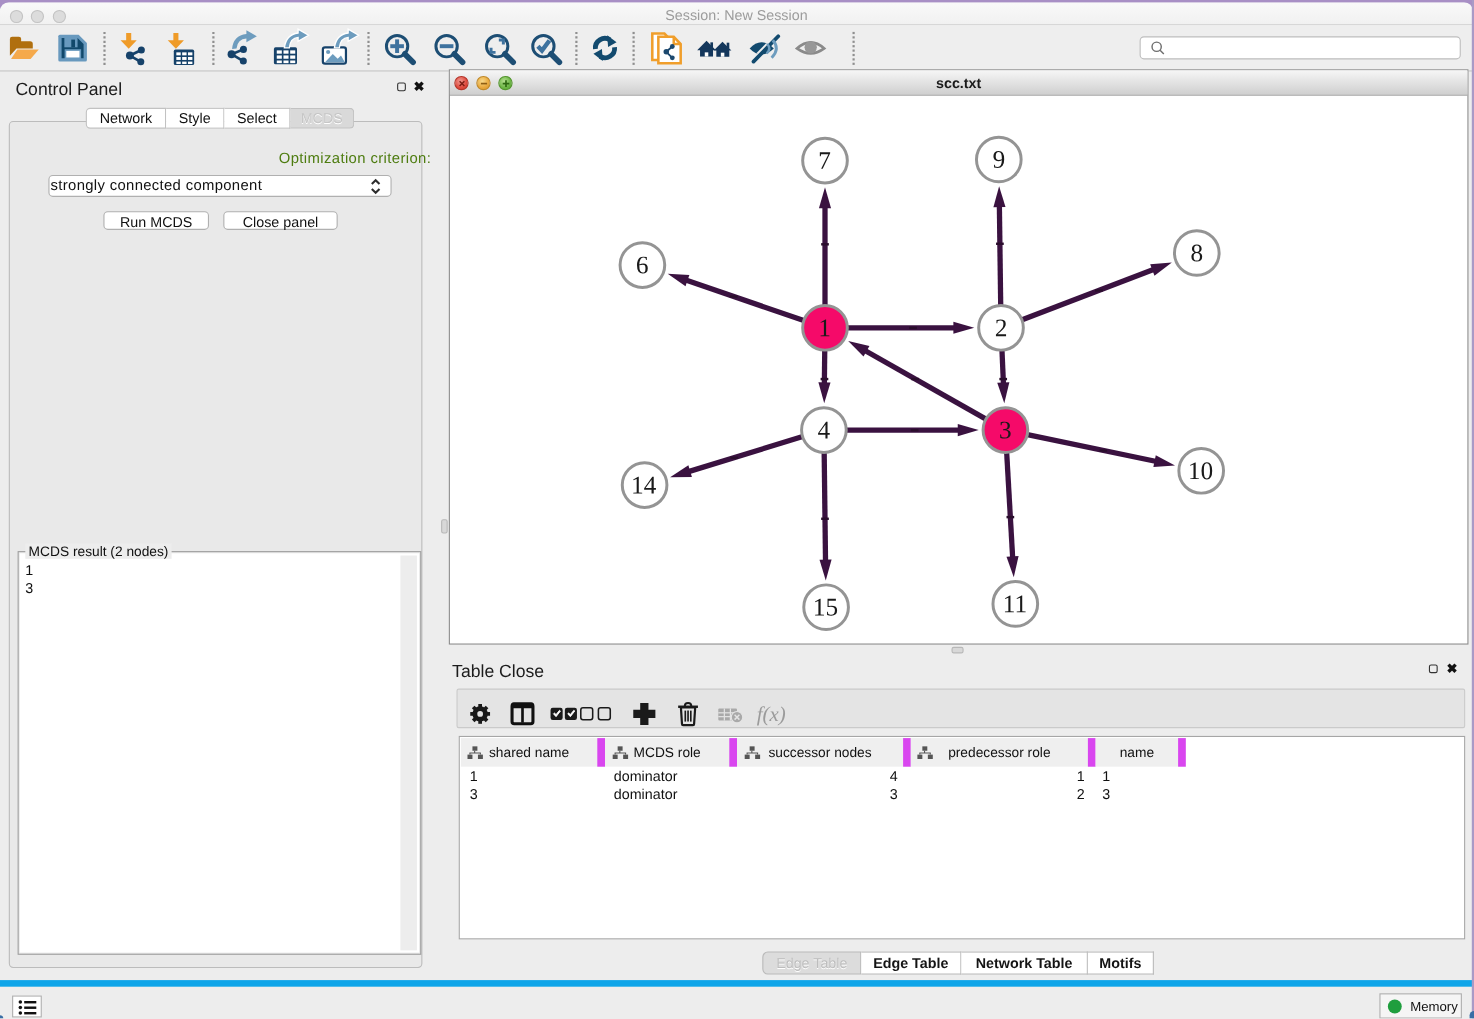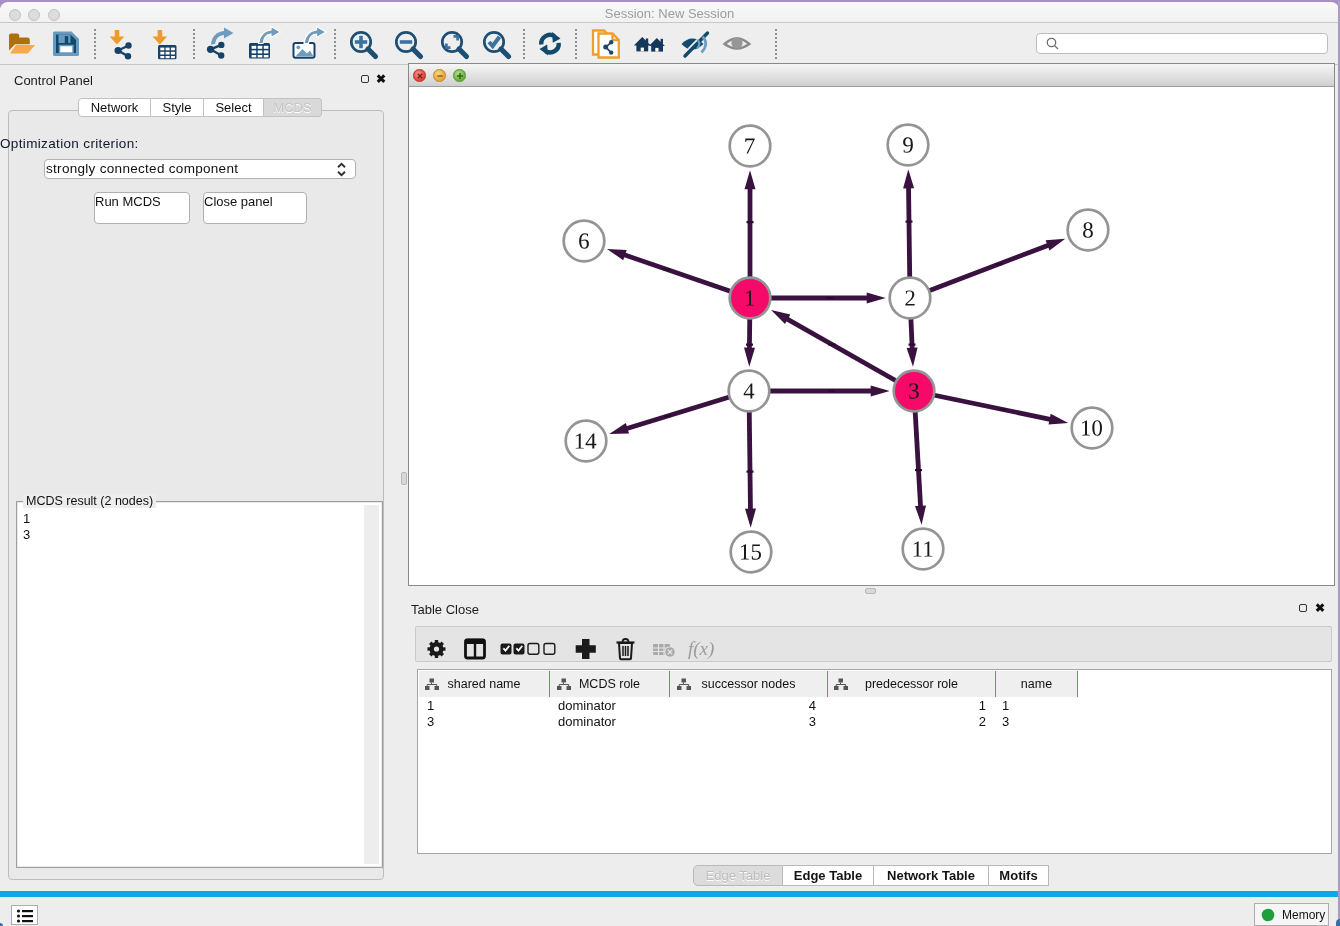--- a/index.html
+++ b/index.html
@@ -11,44 +11,44 @@
 
 #titlebar{left:0;top:2px;width:1339px;height:21px;background:linear-gradient(#f9f9f9,#f1f1f1);border-radius:8px 8px 0 0;border-bottom:1px solid #c8c8c8}
 .tl{position:absolute;top:7px;width:12px;height:12px;border-radius:50%;background:#dcdcdc;border:1px solid #c3c3c3}
 #wtitle{position:absolute;top:4px;left:0;width:100%;text-align:center;font-size:13px;color:#9c9c9c}
 
 #toolbar{left:0;top:23px;width:1339px;height:42px;background:#eeeeee;border-bottom:1px solid #c6c6c6}
 .tsep{position:absolute;top:6px;height:30px;width:0;border-left:2px dotted #8f8f8f}
 #searchbox{position:absolute;left:1036px;top:10px;width:292px;height:21px;background:#fff;border:1px solid #bdbdbd;border-radius:4px}
 
 #cpanel{left:0;top:66px;width:392px;height:825px}
-.phead{font-size:13px;color:#1c1c1c}
+.phead{font-size:16px;color:#1c1c1c}
 .floatbtn{position:absolute;width:8px;height:8px;border:1.5px solid #333;border-radius:2px}
 .closex{position:absolute;font-size:12px;font-weight:bold;color:#111}
 #tabcontent{position:absolute;left:8px;top:44px;width:376px;height:770px;background:#e9e9e9;border:1px solid #bcbcbc;border-radius:4px}
 .cptab{position:absolute;top:32px;height:19px;border:1px solid #c2c2c2;border-left:none;background:#fff;font-size:13px;text-align:center;line-height:18px;color:#111}
-#optlabel{position:absolute;left:0;top:70px;width:392px;text-align:left;font-size:13.5px;letter-spacing:0.35px;color:#0f172a}
+#optlabel{position:absolute;left:0;top:70px;width:392px;text-align:right;font-size:13.5px;letter-spacing:0.35px;color:#4d7c0f}
 #dropdown{position:absolute;left:44px;top:93px;width:312px;height:20px;background:#fff;border:1px solid #b0b0b0;border-radius:4px;font-size:13.5px;letter-spacing:0.3px;line-height:18px;padding-left:1px;color:#111}
-.btn{position:absolute;top:126px;height:32px;background:#fff;border:1px solid #b0b0b0;border-radius:4px;font-size:13px;text-align:left;line-height:18px;color:#111}
+.btn{position:absolute;top:126px;height:17px;background:#fff;border:1px solid #b0b0b0;border-radius:4px;font-size:13px;text-align:center;line-height:18px;color:#111}
 #fieldset{position:absolute;left:16px;top:435px;width:367px;height:367px;border:1px solid #9e9e9e}
 #fsinner{position:absolute;left:1px;top:1px;width:363px;height:363px;background:#fff}
 #fslegend{position:absolute;left:6px;top:-8px;background:#ededed;padding:0 3px;font-size:12.5px;color:#111}
 #fsscroll{position:absolute;right:2px;top:2px;width:15px;height:359px;background:#ededed}
 
 .handle{background:#d8d8d8;border:1px solid #b8b8b8}
 
 #netwin{left:408px;top:63px;width:927px;height:523px;border:1px solid #8a8a8a;background:#fff}
 #nettitle{position:absolute;left:0;top:0;width:100%;height:23px;background:linear-gradient(#f6f6f6,#cfcfcf);border-bottom:1px solid #9e9e9e}
 .mtl{position:absolute;top:5px;width:12.5px;height:12.5px;border-radius:50%}
 #netname{position:absolute;top:4px;left:0;width:100%;text-align:center;font-size:13px;font-weight:bold;color:#1a1a1a}
 
 #tpanel{left:404px;top:597px;width:936px;height:294px}
 #ttoolbar{position:absolute;left:11px;top:29px;width:917px;height:36px;background:#e4e4e4;border:1px solid #cacaca;border-radius:2px}
 #ttable{position:absolute;left:13px;top:72px;width:915px;height:185px;background:#fff;border:1px solid #a6a6a6}
-.th{position:absolute;top:1px;height:26px;background:#efefef;border-right:1px solid #d946ef;font-size:12.5px;color:#111;text-align:center;line-height:26px}
+.th{position:absolute;top:1px;height:26px;background:#efefef;border-right:7px solid #d946ef;font-size:12.5px;color:#111;text-align:center;line-height:26px}
 .td{position:absolute;font-size:13px;color:#111;height:16px;line-height:16px}
 .btab{position:absolute;top:268px;height:21px;border:1px solid #b9b9b9;border-left:none;background:#fff;font-size:13px;font-weight:bold;text-align:center;line-height:20px;color:#141414}
 
 #statusbar{left:0;top:891px;width:1340px;height:49px;background:#ededed;border-top:6px solid #0ea5e9}
 #memlabel{position:absolute;left:1254px;top:6px;width:75px;height:23px;background:#f5f5f5;border:1px solid #adadad;font-size:12.5px;color:#111}
 #listbtn{position:absolute;left:11px;top:8px;width:27px;height:20px;background:#fff;border:1px solid #adadad}
 svg{position:absolute;overflow:visible}
 </style></head>
 <body>
 <div class="abs" id="deskTop"></div>
@@ -243,20 +243,21 @@
     <div class="mtl" style="left:24px;background:radial-gradient(circle at 40% 35%,#f7d98a,#e9a83c 60%,#d29430);border:0.5px solid #c08a2c">
         <svg width="12" height="12" viewBox="0 0 12 12">
           <path d="M3.2 6 L8.8 6" stroke="#8e5e14" stroke-width="1.5"></path>
         </svg>
       </div>
     <div class="mtl" style="left:44px;background:radial-gradient(circle at 40% 35%,#b5e08f,#6cb545 60%,#58a336);border:0.5px solid #55962f">
         <svg width="12" height="12" viewBox="0 0 12 12">
           <path d="M6 3 L6 9 M3 6 L9 6" stroke="#2e6812" stroke-width="1.5"></path>
         </svg>
       </div>
+    <div id="netname">scc.txt</div>
   </div>
   <div id="graph">
       <svg width="925" height="498" style="left:0;top:24px" viewBox="0 0 925 498">
   <g stroke="#3a1240" stroke-width="4.8">
   <line x1="341.0" y1="210.0" x2="341.0" y2="98.3"></line>
   <line x1="341.0" y1="210.0" x2="213.1" y2="166.1"></line>
   <line x1="341.0" y1="210.0" x2="460.7" y2="210.0"></line>
   <line x1="341.0" y1="210.0" x2="340.4" y2="262.7"></line>
   <line x1="501.0" y1="210.0" x2="499.5" y2="97.3"></line>
   <line x1="501.0" y1="210.0" x2="641.4" y2="156.4"></line>

